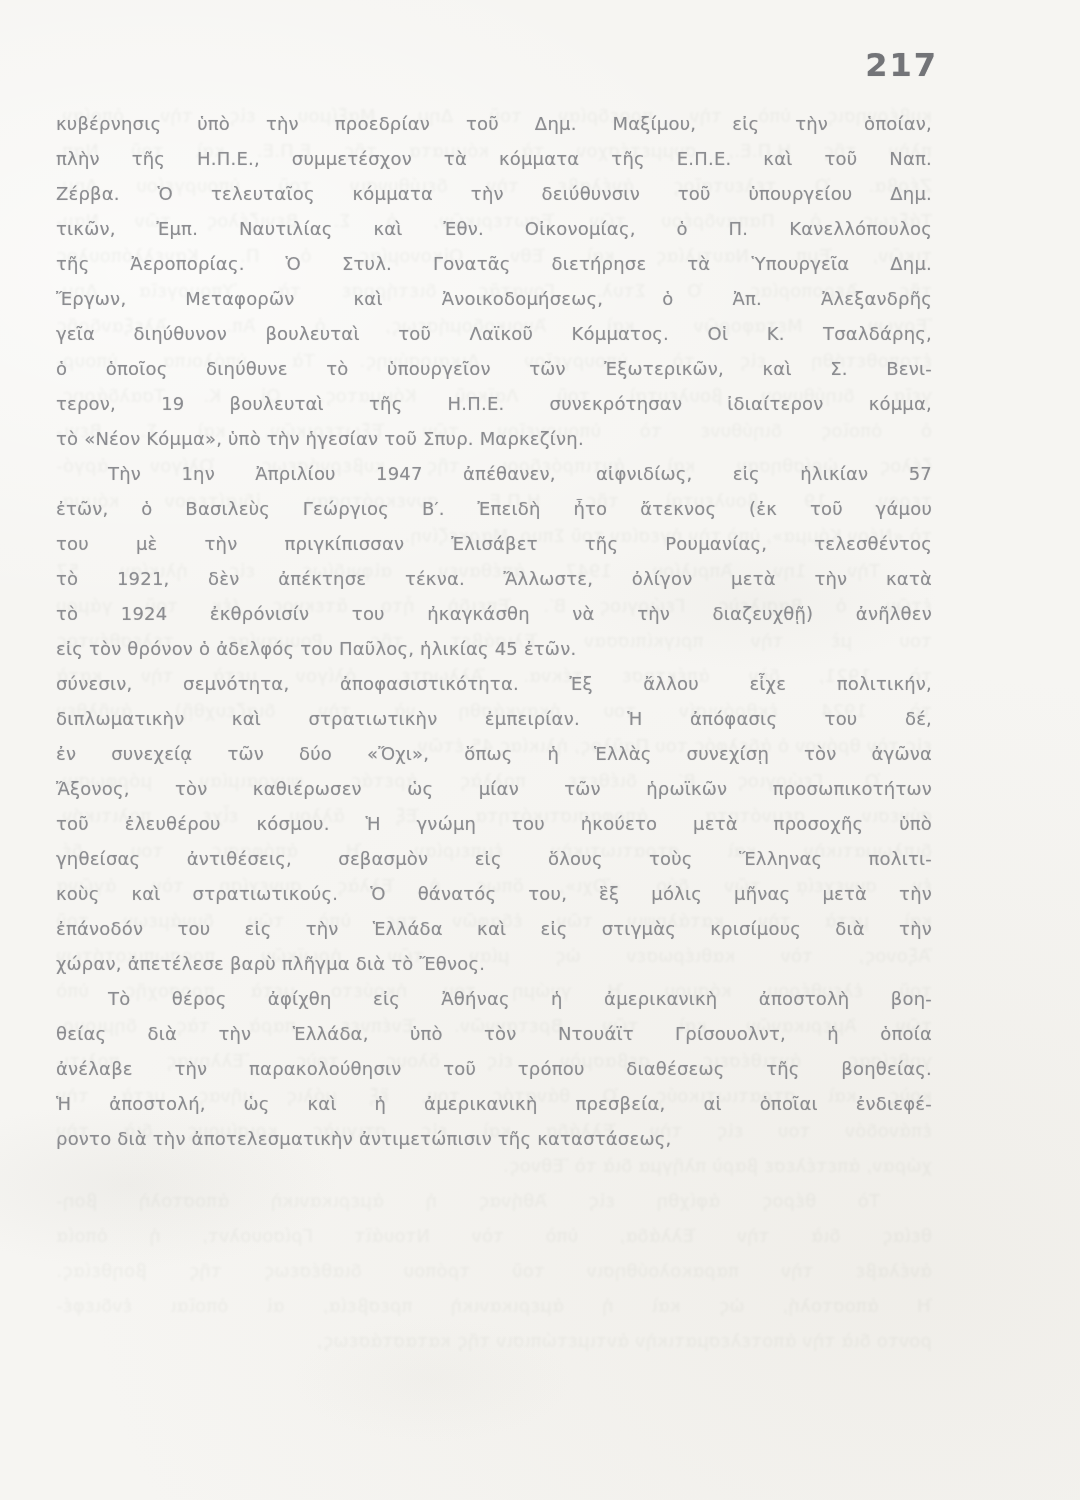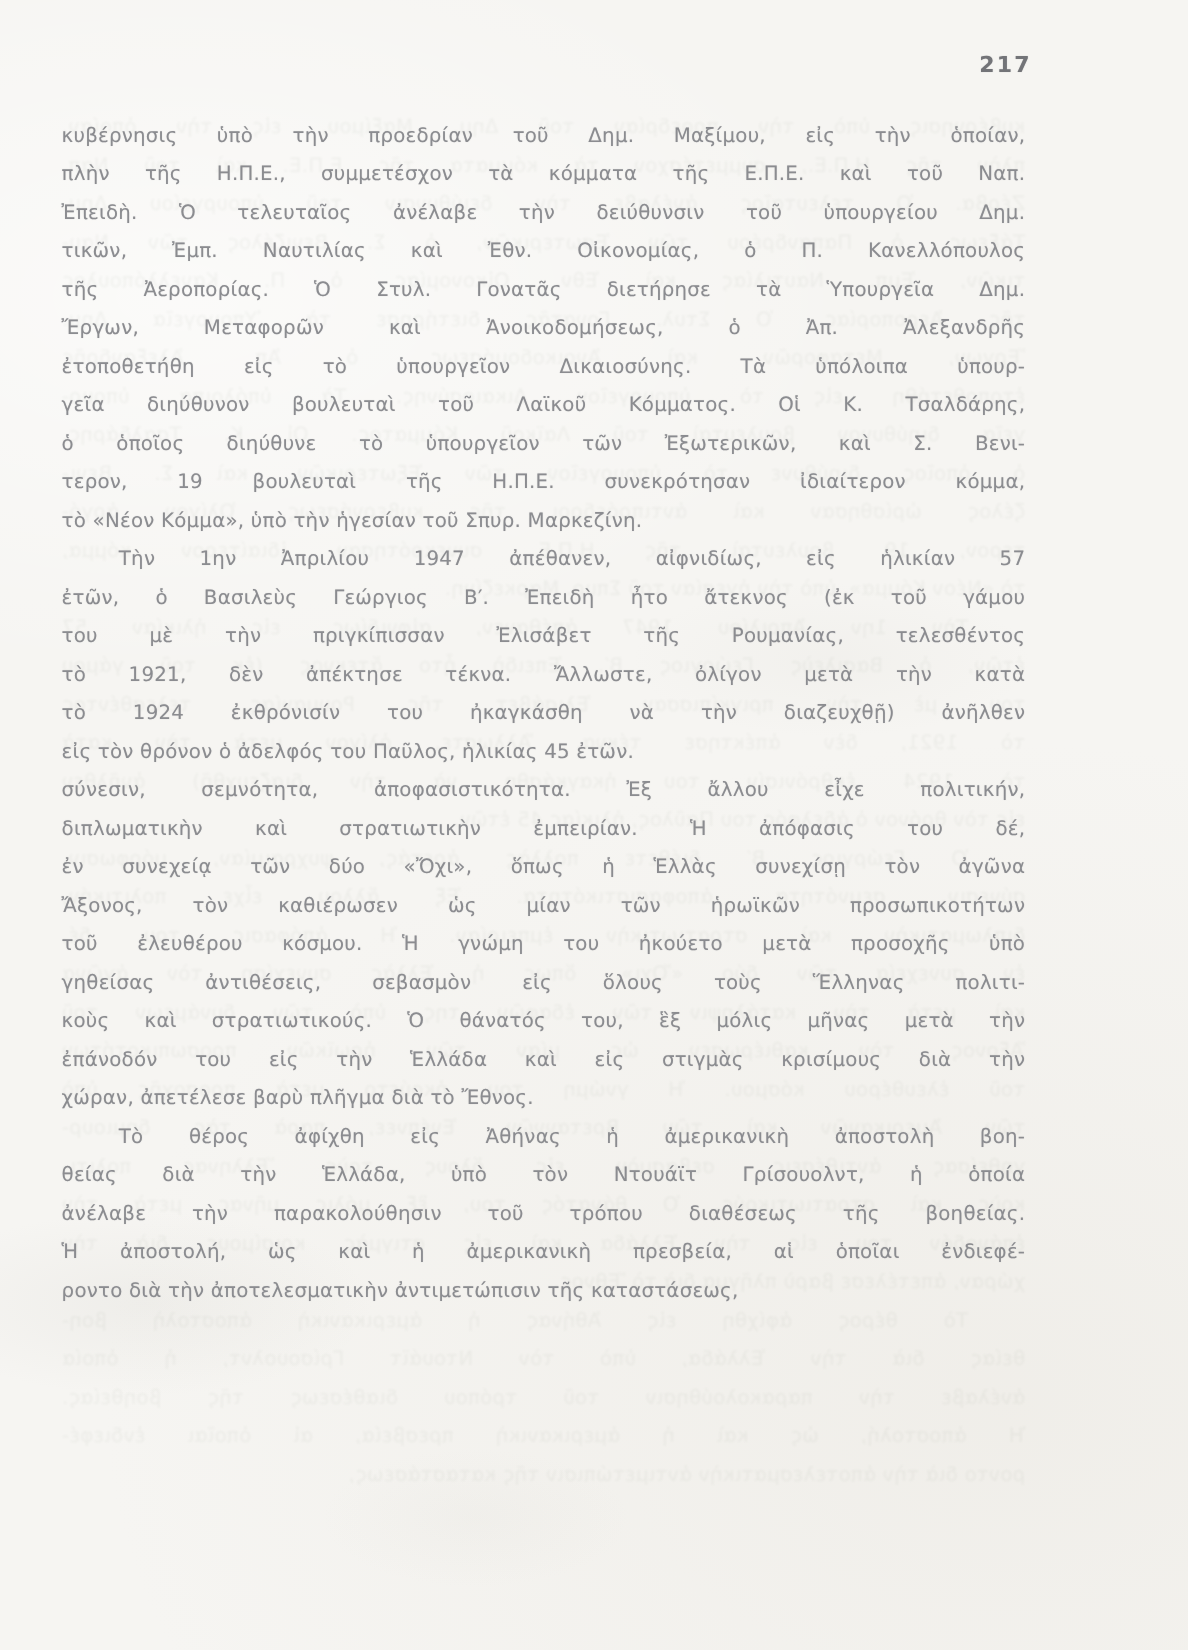--- a/index.html
+++ b/index.html
@@ -12,21 +12,21 @@
       radial-gradient(900px 500px at 15% 18%, rgba(255,255,255,0.55), rgba(255,255,255,0) 70%),
       radial-gradient(1100px 800px at 85% 85%, rgba(232,229,222,0.45), rgba(255,255,255,0) 75%),
       var(--paper, #f6f5f2);
     font-family: "DejaVu Sans", sans-serif;
   }
 
   .page-number {
     position: absolute;
     top: 46px;
     right: 142px;
-    font-size: 20px;
+    font-size: 32px;
     font-weight: bold;
     letter-spacing: 2px;
     color: var(--page-number, #737478);
     text-shadow: 0 0 1px rgba(115,116,120,0.4);
   }
 
   .text-block, .bleed {
     position: absolute;
     left: 56px;
     width: 876px;
@@ -122,25 +122,24 @@
         <div class="line para-last">ροντο διὰ τὴν ἀποτελεσματικὴν ἀντιμετώπισιν τῆς καταστάσεως,</div>
       </div>
     </div>
 
   <div class="page-number">217</div>
 
   <div class="text-block" id="text-block">
       <div class="paragraph">
         <div class="line">κυβέρνησις ὑπὸ τὴν προεδρίαν τοῦ Δημ. Μαξίμου, εἰς τὴν ὁποίαν,</div>
         <div class="line">πλὴν τῆς Η.Π.Ε., συμμετέσχον τὰ κόμματα τῆς Ε.Π.Ε. καὶ τοῦ Ναπ.</div>
-        <div class="line">Ἐπειδὴ. Ὁ τελευταῖος ἀνέλαβε τὴν δειύθυνσιν τοῦ ὑπουργείου Δημ.</div>
+        <div class="line">Ζέρβα. Ὁ τελευταῖος κόμματα τὴν δειύθυνσιν τοῦ ὑπουργείου Δημ.</div>
         <div class="line">τικῶν, Ἐμπ. Ναυτιλίας καὶ Ἐθν. Οἰκονομίας, ὁ Π. Κανελλόπουλος</div>
         <div class="line">τῆς Ἀεροπορίας. Ὁ Στυλ. Γονατᾶς διετήρησε τὰ Ὑπουργεῖα Δημ.</div>
         <div class="line">Ἔργων, Μεταφορῶν καὶ Ἀνοικοδομήσεως, ὁ Ἀπ. Ἀλεξανδρῆς</div>
-        <div class="line">ἐτοποθετήθη εἰς τὸ ὑπουργεῖον Δικαιοσύνης. Τὰ ὑπόλοιπα ὑπουρ-</div>
         <div class="line">γεῖα διηύθυνον βουλευταὶ τοῦ Λαϊκοῦ Κόμματος. Οἱ Κ. Τσαλδάρης,</div>
         <div class="line">ὁ ὁποῖος διηύθυνε τὸ ὑπουργεῖον τῶν Ἐξωτερικῶν, καὶ Σ. Βενι-</div>
         <div class="line">τερον, 19 βουλευταὶ τῆς Η.Π.Ε. συνεκρότησαν ἰδιαίτερον κόμμα,</div>
         <div class="line para-last">τὸ «Νέον Κόμμα», ὑπὸ τὴν ἡγεσίαν τοῦ Σπυρ. Μαρκεζίνη.</div>
       </div>
       <div class="paragraph">
         <div class="line para-first">Τὴν 1ην Ἀπριλίου 1947 ἀπέθανεν, αἰφνιδίως, εἰς ἡλικίαν 57</div>
         <div class="line">ἐτῶν, ὁ Βασιλεὺς Γεώργιος Β′. Ἐπειδὴ ἦτο ἄτεκνος (ἐκ τοῦ γάμου</div>
         <div class="line">του μὲ τὴν πριγκίπισσαν Ἐλισάβετ τῆς Ρουμανίας, τελεσθέντος</div>
         <div class="line">τὸ 1921, δὲν ἀπέκτησε τέκνα. Ἄλλωστε, ὀλίγον μετὰ τὴν κατὰ</div>

